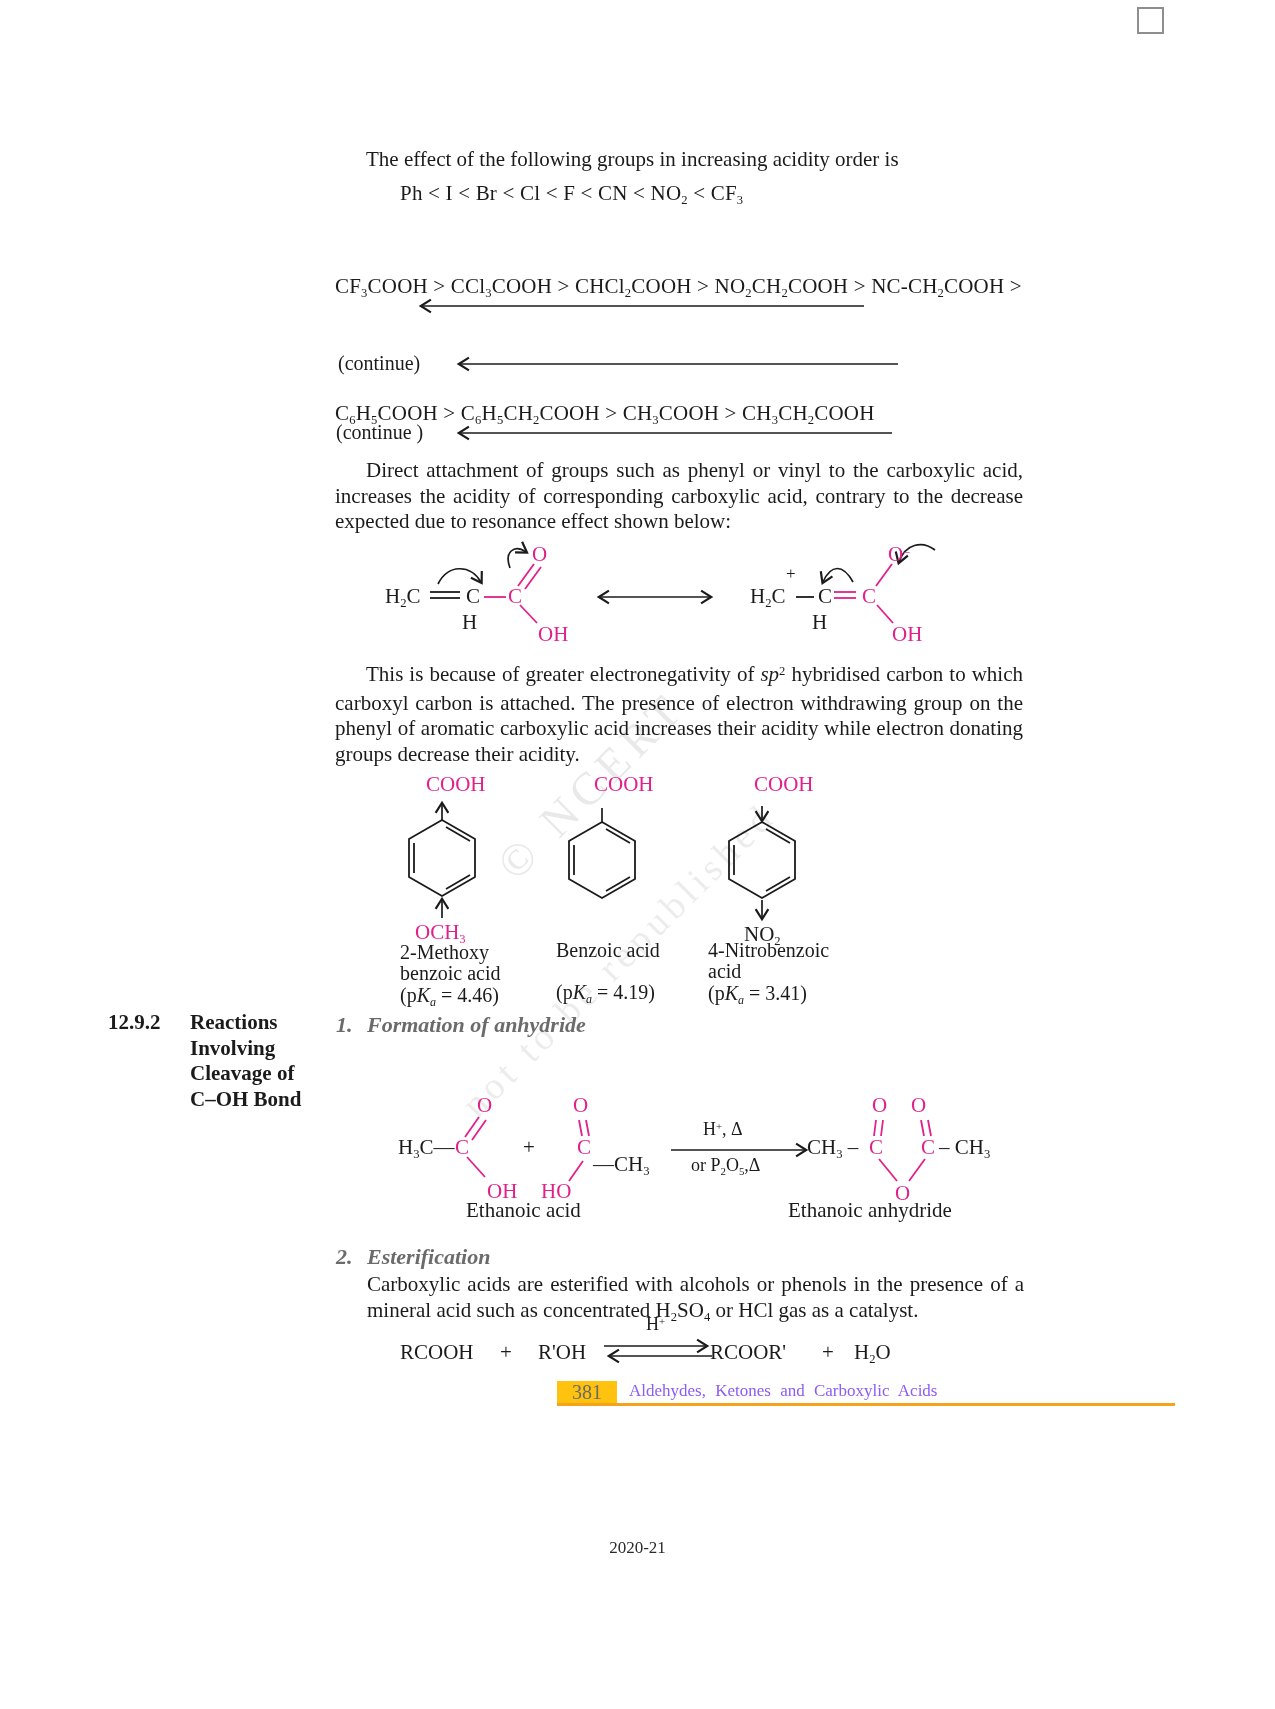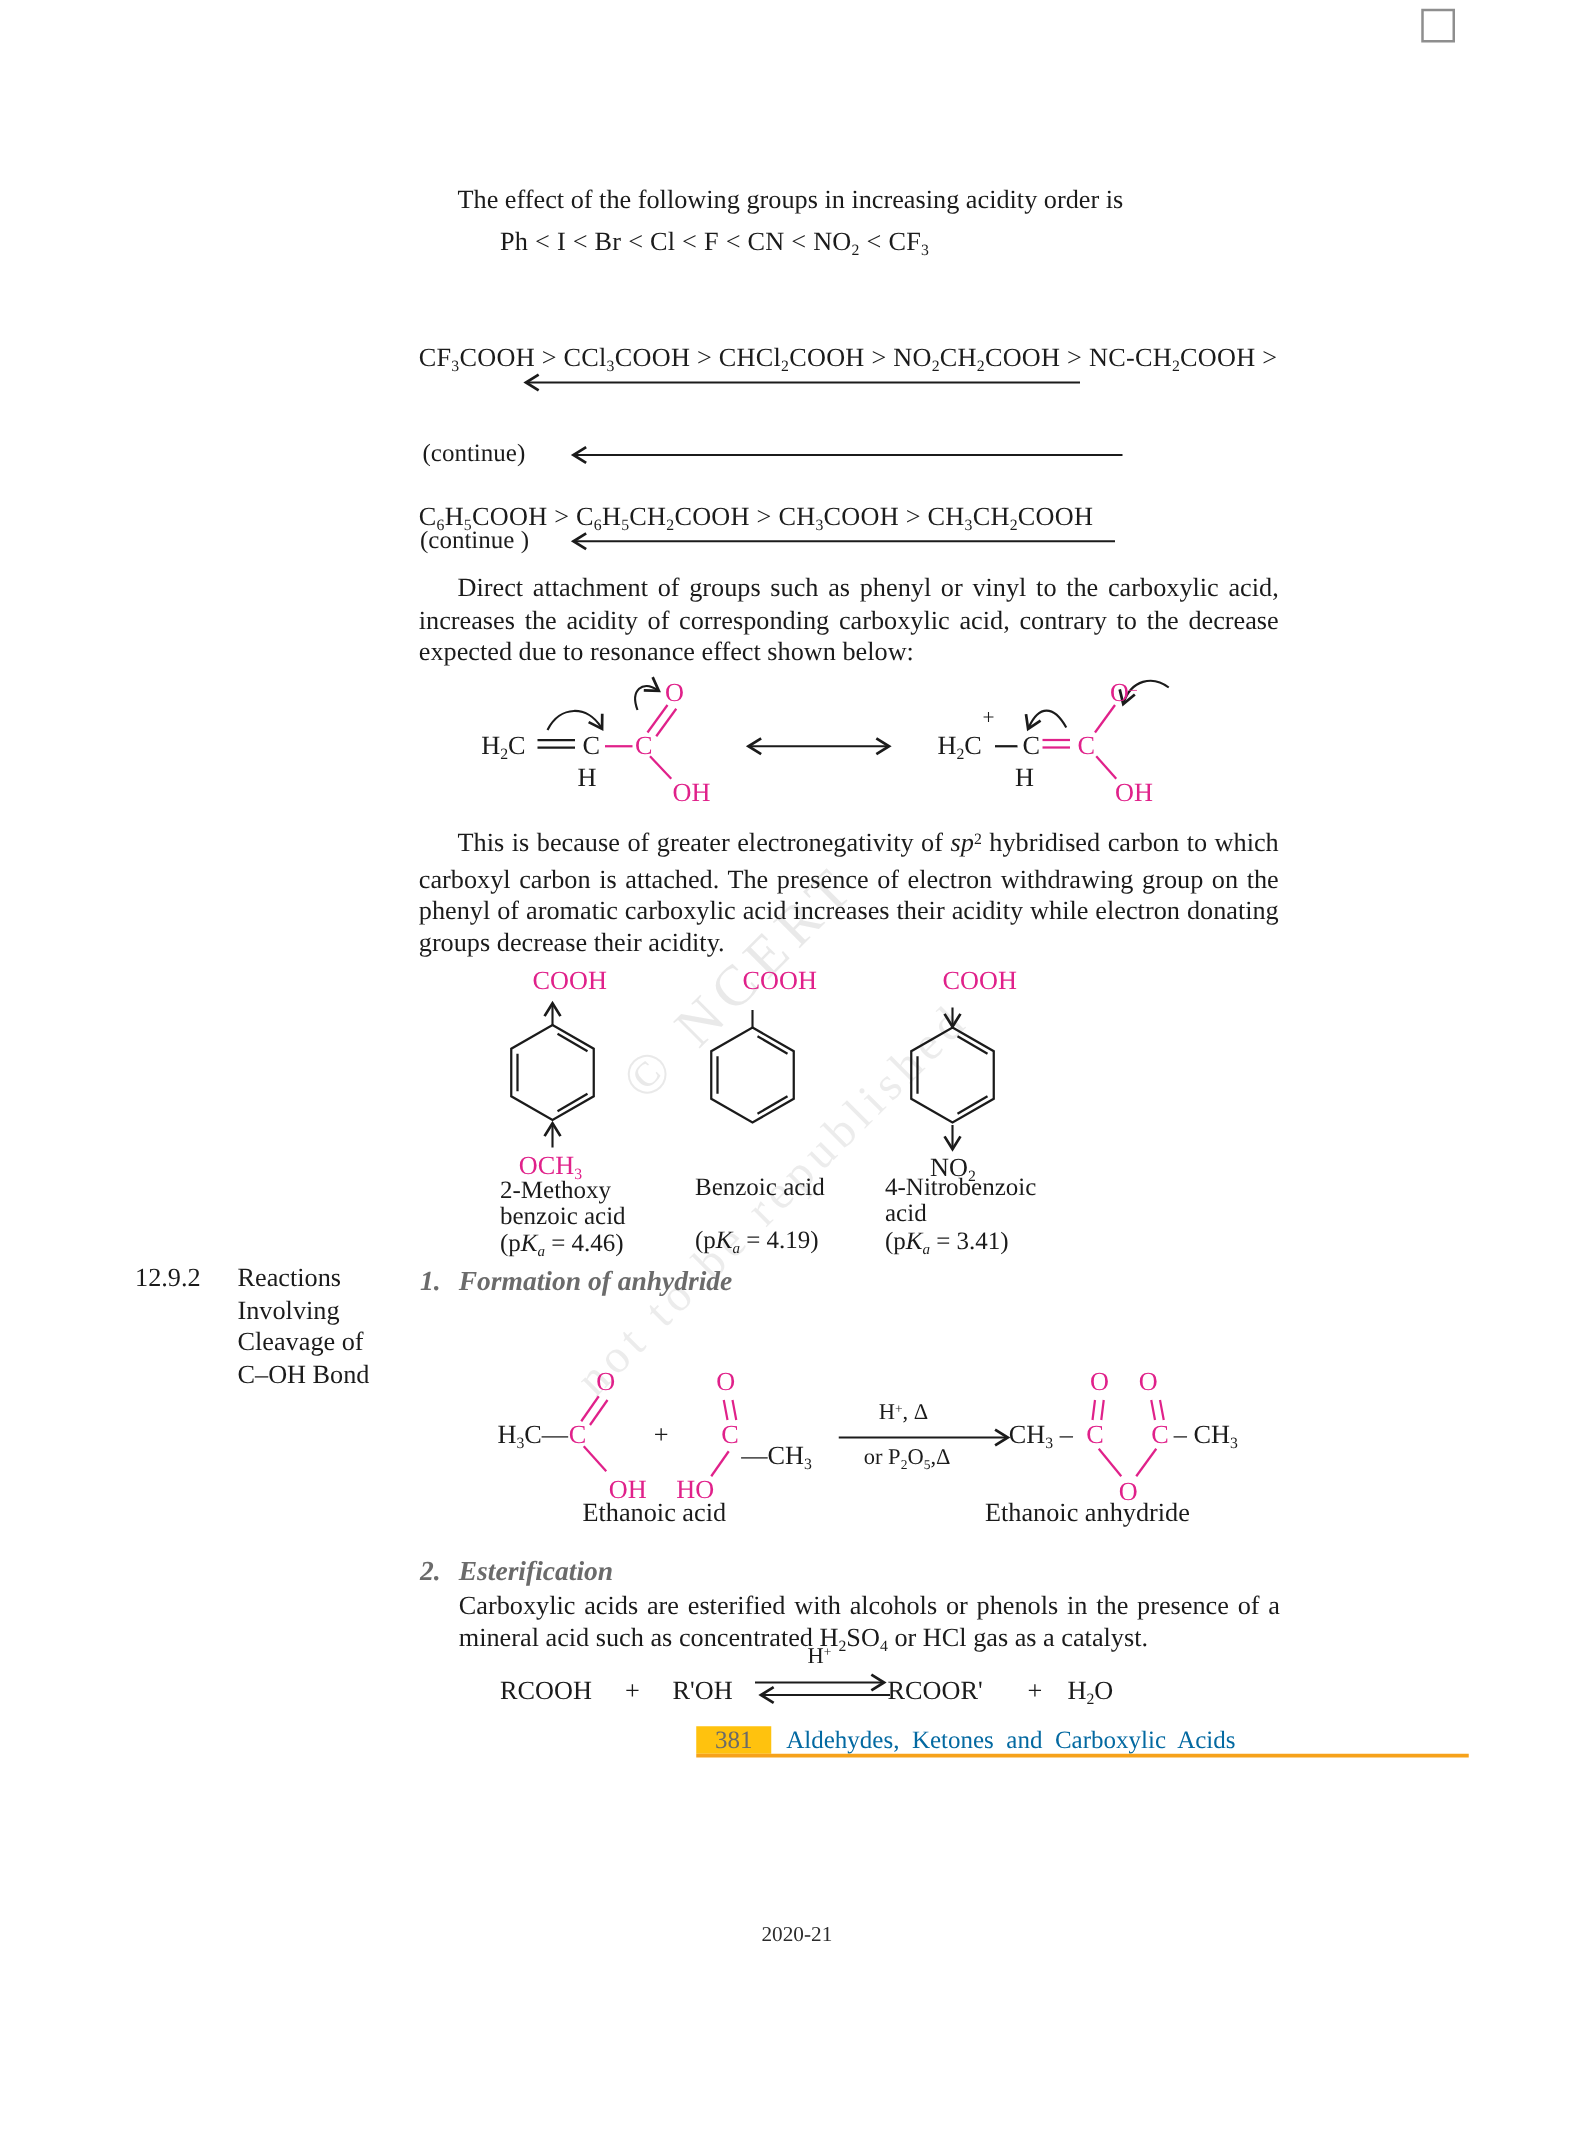--- a/index.html
+++ b/index.html
@@ -10,26 +10,26 @@
   .para{font-size:21px;line-height:25.5px;text-align:justify}
   .ind{text-indent:31px}
   .formula{font-size:21px;white-space:nowrap;letter-spacing:.2px}
   sub{font-size:60%;vertical-align:baseline;position:relative;top:.34em}
   sup{font-size:60%;vertical-align:baseline;position:relative;top:-.45em}
   .pink{color:#e0218a}
   .atom{font-size:21px;white-space:nowrap}
   .small-atom{font-size:18px;white-space:nowrap}
   .cont{font-size:20px}
   .gray-h{color:#6b6b6b;font-weight:700;font-style:italic;font-size:22px;white-space:nowrap}
-  .sec{font-weight:400;font-size:21px;line-height:25.5px;white-space:nowrap}
+  .sec{font-weight:700;font-size:21px;line-height:25.5px;white-space:nowrap}
   .slabel{font-size:20px;line-height:21.5px;white-space:nowrap}
   .wm{color:rgba(125,125,125,.17);font-size:46px;letter-spacing:7px;white-space:nowrap;
       transform:rotate(-45deg);transform-origin:0 50%;font-family:"Liberation Serif",serif}
   .wm2{font-size:38px;letter-spacing:5px;color:rgba(125,125,125,.15)}
-  .footer-title{color:#0369a1;font-size:20px;word-spacing:5px;white-space:nowrap}
+  .footer-title{color:#8b5cf6;font-size:17px;word-spacing:5px;white-space:nowrap}
   .pgnum{position:absolute;left:557px;top:1381px;width:60px;height:22px;background:#ffc20e;
          color:#6a6a6a;font-size:20px;text-align:center;line-height:22px}
   .footer-rule{position:absolute;left:557px;top:1403px;width:618px;height:3px;background:#f6a21b}
   .year{position:absolute;left:0;top:1538px;width:1275px;text-align:center;font-size:17px;color:#2b2b2b}
   svg{overflow:visible}
 </style>
 </head>
 <body>
 
 <div class="page">

